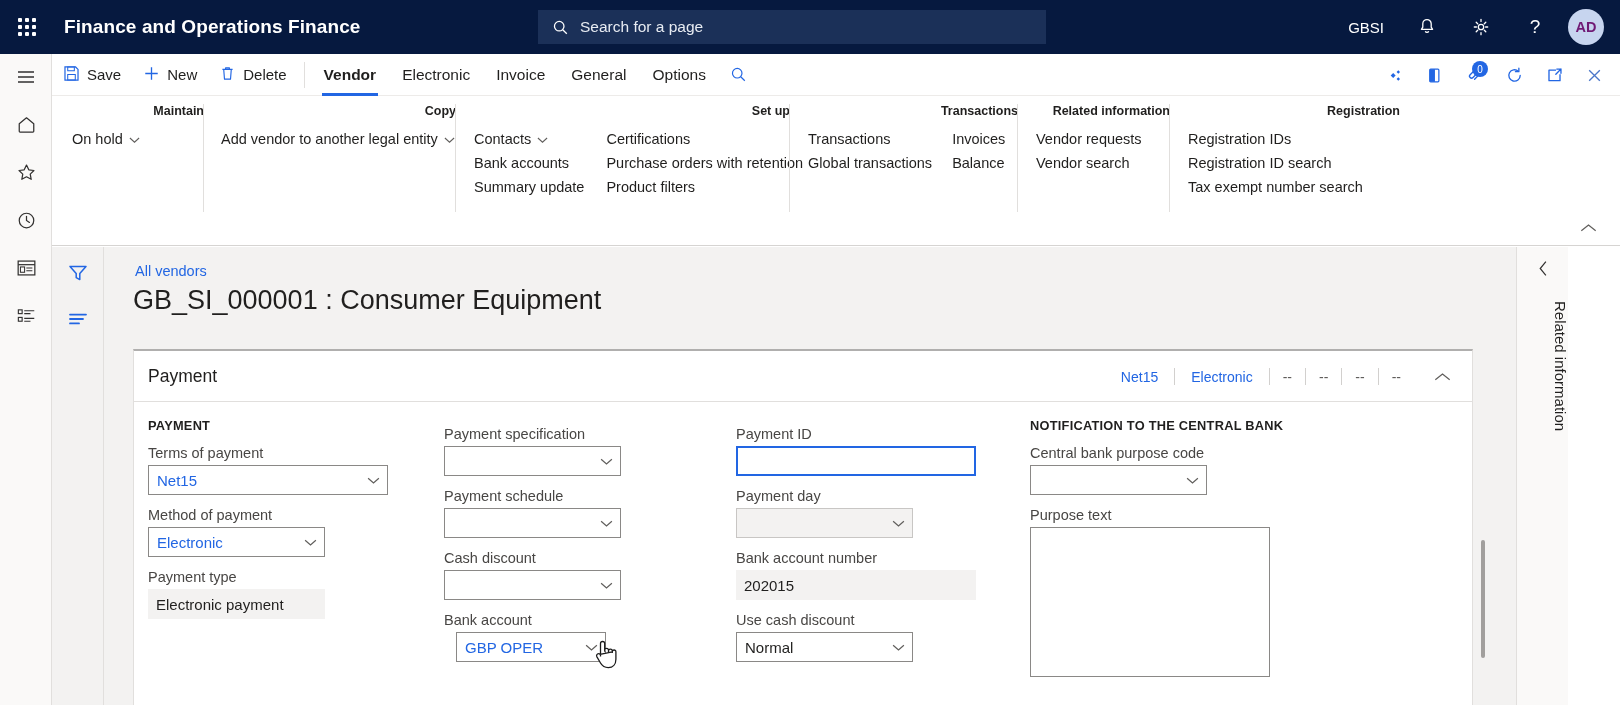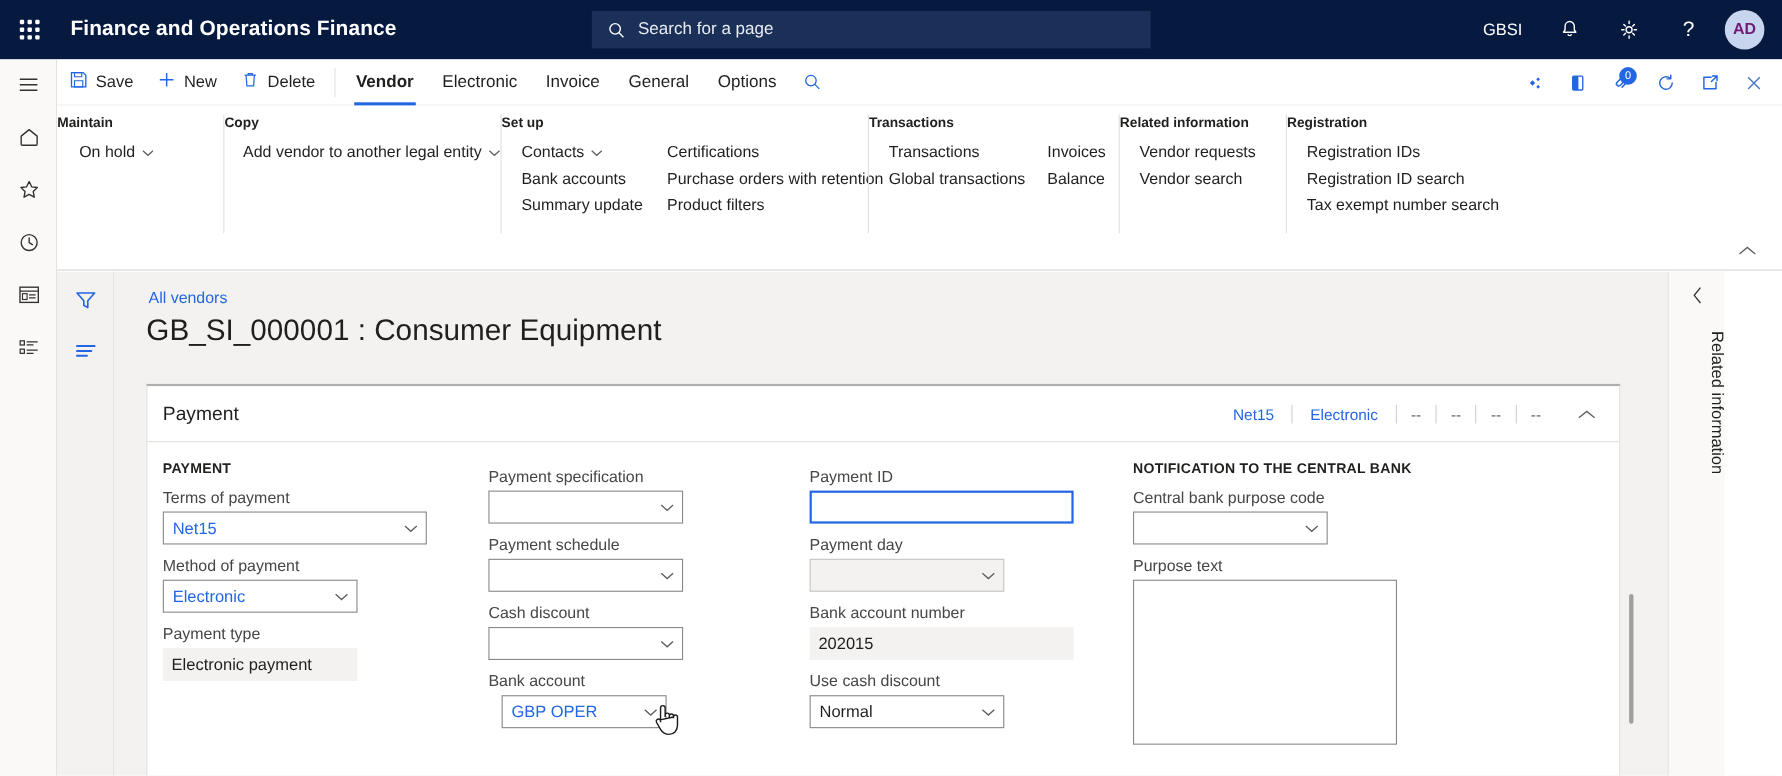--- a/index.html
+++ b/index.html
@@ -83,21 +83,21 @@
     justify-content:center; padding:0 3px;
   }
 
   
   .ribbon {
     position:absolute; left:52px; top:96px; width:1568px; height:150px;
     background:#ffffff; border-bottom:1px solid #d6d4d2;
   }
   .rgroup { position:absolute; top:8px; height:110px; }
   .rgroup .gtitle {
-    font-size:12.5px; font-weight:bold; color:#201f1e; text-align:left; margin-bottom:12px;
+    font-size:12.5px; font-weight:bold; color:#201f1e; text-align:right; margin-bottom:12px;
   }
   .rgroup .gdiv {
     position:absolute; top:0; right:0; width:1px; height:108px; background:#e1dfdd;
   }
   .rlist { display:flex; flex-direction:column; gap:6px; }
   .ritem {
     font-size:14.5px; color:#201f1e; cursor:pointer; display:inline-flex; align-items:center;
     gap:6px; white-space:nowrap; line-height:18px;
   }
   .rcols { display:flex; gap:22px; }

